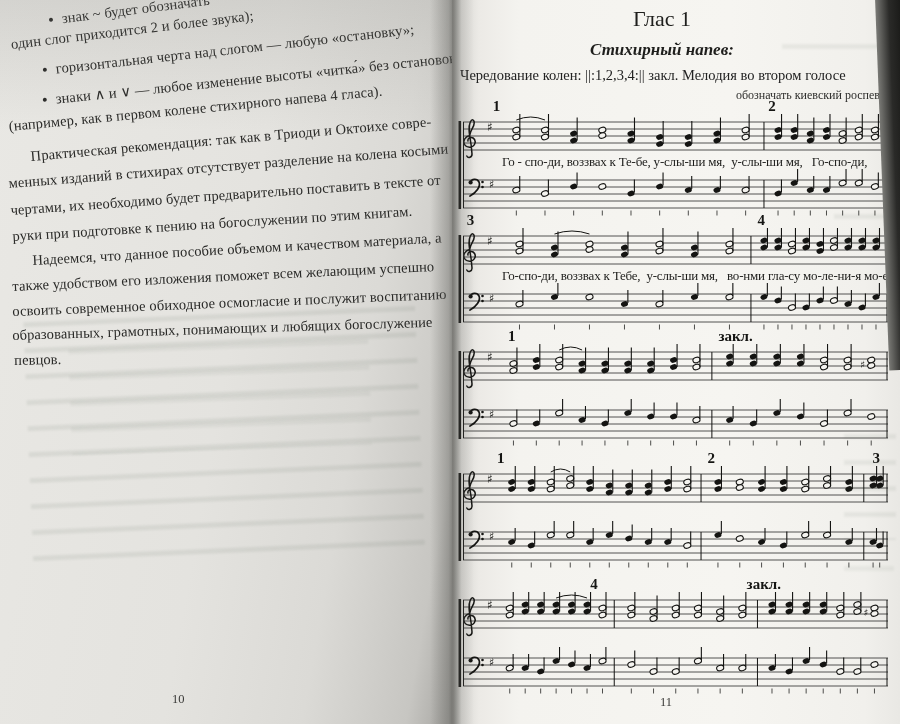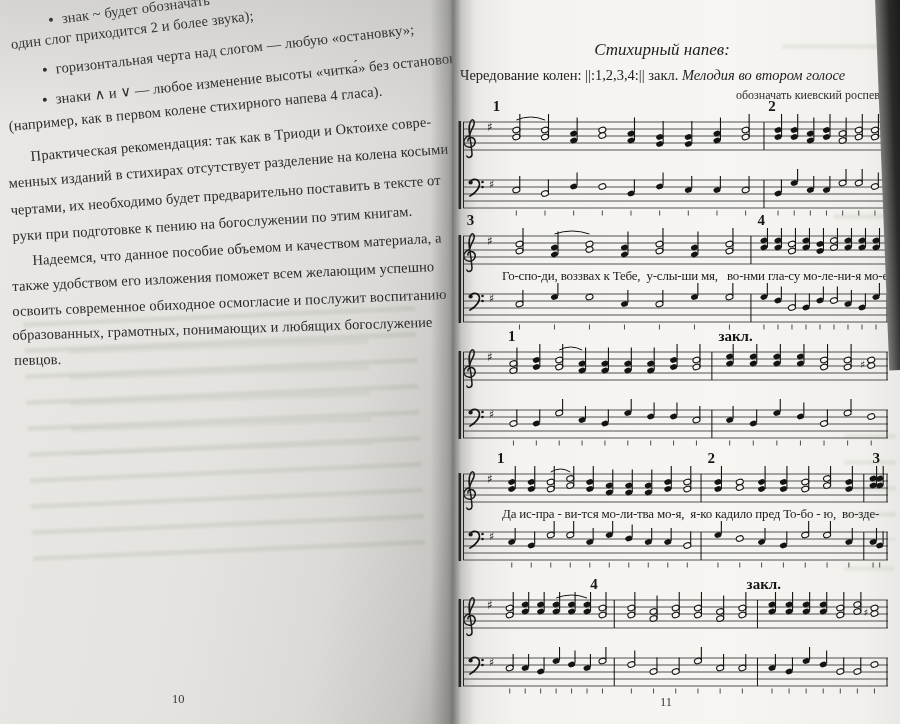--- a/index.html
+++ b/index.html
@@ -29,23 +29,23 @@
   .page-num{position:absolute;font-size:12.5px;color:#3a3a38;}
 
   
   .ghost{position:absolute;pointer-events:none;opacity:.15;filter:blur(1.1px);
     background:repeating-linear-gradient(to bottom,transparent 0 14px,rgba(70,85,70,.6) 14px 19px,transparent 19px 26px);}
 
   
   .rp-title{position:absolute;left:10px;top:6px;width:400px;text-align:center;
     font-size:22px;color:#1e1e1c;}
   .rp-subtitle{position:absolute;left:10px;top:40px;width:400px;text-align:center;
-    font-size:17px;font-weight:normal;font-style:italic;color:#1e1e1c;}
+    font-size:17px;font-weight:bold;font-style:italic;color:#1e1e1c;}
   .rp-seq{position:absolute;left:8px;top:67px;font-size:14.5px;color:#222;white-space:pre;}
-  .rp-seq .it{font-style:italic;}
+  .rp-seq .it{}
   .rp-attrib{position:absolute;right:20px;top:88px;font-size:12px;color:#2c2c2a;}
 
   
   .systems{position:absolute;left:6px;top:0;width:434px;}
   .system{position:absolute;left:0;width:434px;height:116px;}
   .numbers{position:absolute;left:0;top:0;width:100%;height:14px;}
   .numbers span{position:absolute;top:-2px;font-size:15px;font-weight:bold;color:#151513;}
   .staff-svg{position:absolute;left:0;top:14px;}
   .lyrics{position:absolute;left:44px;top:54px;width:392px;font-size:13px;color:#1c1c1a;
     white-space:pre;letter-spacing:-.2px;}
@@ -71,20 +71,21 @@
         <div class="lp-line" style="left: 12px; top: 303px; transform: rotate(-2.25deg);">освоить современное обиходное осмогласие и послужит воспитанию</div>
         <div class="lp-line" style="left: 12px; top: 327px; transform: rotate(-1.8deg);">образованных, грамотных, понимающих и любящих богослужение</div>
         <div class="lp-line" style="left: 14px; top: 352px; transform: rotate(-1.35deg);">певцов.</div>
       </div>
     <div class="ghost" style="left:28px;top:300px;width:392px;height:262px;transform:rotate(-2.4deg);"></div>
     <div class="ghost" style="left:70px;top:330px;width:300px;height:120px;transform:rotate(-2deg);opacity:.1;"></div>
     <span class="page-num" style="left:172px;top:692px;">10</span>
   </div>
 
   <div class="right-page">
+    <div class="rp-title">Глас 1</div>
     <div class="rp-subtitle">Стихирный напев:</div>
     <div class="rp-seq"><span>Чередование колен: ||:1,2,3,4:|| закл. </span><span class="it">Мелодия во втором голосе</span></div>
     <div class="rp-attrib">обозначать киевский роспев</div>
 
     <div class="systems">
         <div class="system" style="top: 100px;">
           <div class="numbers">
             <span style="left: 8%;">1</span>
             <span style="left: 71.5%;">2</span>
           </div>
@@ -237,20 +238,21 @@
             <g>
               <ellipse cx="416.9264285714286" cy="16" rx="3.6" ry="2.7" transform="rotate(-18 416.9264285714286 16)" fill="#f5f4f0" stroke="#141412" stroke-width="1.1"></ellipse>
               <ellipse cx="416.9264285714286" cy="23" rx="3.6" ry="2.7" transform="rotate(-18 416.9264285714286 23)" fill="#f5f4f0" stroke="#141412" stroke-width="1.1"></ellipse>
               <line x1="420.4264285714286" y1="23" x2="420.4264285714286" y2="0" stroke="#141412" stroke-width="1.1"></line>
               <ellipse cx="416.9264285714286" cy="72.5" rx="3.6" ry="2.7" transform="rotate(-18 416.9264285714286 72.5)" fill="#f5f4f0" stroke="#141412" stroke-width="1.1"></ellipse>
               <line x1="420.32642857142855" y1="71.5" x2="420.32642857142855" y2="58.5" stroke="#141412" stroke-width="1.1"></line>
               <line x1="416.9264285714286" y1="96.5" x2="416.9264285714286" y2="101.5" stroke="#3a3a38" stroke-width="0.9"></line>
             </g>
             <path d="M58.33166666666666,6 Q72.66333333333333,0 86.99499999999999,6" fill="none" stroke="#141412" stroke-width="1"></path>
           </svg>
+          <div class="lyrics">Го - спо-ди, воззвах к Те-бе, у-слы-ши мя,  у-слы-ши мя,   Го-спо-ди,</div>
         </div>
         <div class="system" style="top: 214px;">
           <div class="numbers">
             <span style="left: 2%;">3</span>
             <span style="left: 69%;">4</span>
           </div>
           <svg width="434" height="104" viewBox="0 0 434 104" class="staff-svg">
             <g>
               <line x1="5" y1="8" x2="430" y2="8" stroke="#2a2a28" stroke-width="0.8"></line>
               <line x1="5" y1="15" x2="430" y2="15" stroke="#2a2a28" stroke-width="0.8"></line>
@@ -752,21 +754,20 @@
             <g>
               <ellipse cx="421.6975" cy="12.5" rx="3.6" ry="2.7" transform="rotate(-18 421.6975 12.5)" fill="#141412" stroke="#141412" stroke-width="0"></ellipse>
               <ellipse cx="421.6975" cy="19.5" rx="3.6" ry="2.7" transform="rotate(-18 421.6975 19.5)" fill="#141412" stroke="#141412" stroke-width="0"></ellipse>
               <line x1="425.1975" y1="19.5" x2="425.1975" y2="-3.5" stroke="#141412" stroke-width="1.1"></line>
               <ellipse cx="421.6975" cy="79.5" rx="3.6" ry="2.7" transform="rotate(-18 421.6975 79.5)" fill="#141412" stroke="#141412" stroke-width="0"></ellipse>
               <line x1="425.09749999999997" y1="78.5" x2="425.09749999999997" y2="65.5" stroke="#141412" stroke-width="1.1"></line>
               <line x1="421.6975" y1="96.5" x2="421.6975" y2="101.5" stroke="#3a3a38" stroke-width="0.9"></line>
             </g>
             <path d="M92.76,6 Q102.512,0 112.26400000000001,6" fill="none" stroke="#141412" stroke-width="1"></path>
           </svg>
-          <div class="lyrics">Да ис-пра - ви-тся мо-ли-тва мо-я,  я-ко кадило пред То-бо - ю,  во-зде-</div>
         </div>
         <div class="system" style="top: 578px;">
           <div class="numbers">
             <span style="left: 30.5%;">4</span>
             <span style="left: 66.5%;">закл.</span>
           </div>
           <svg width="434" height="104" viewBox="0 0 434 104" class="staff-svg">
             <g>
               <line x1="5" y1="8" x2="430" y2="8" stroke="#2a2a28" stroke-width="0.8"></line>
               <line x1="5" y1="15" x2="430" y2="15" stroke="#2a2a28" stroke-width="0.8"></line>

